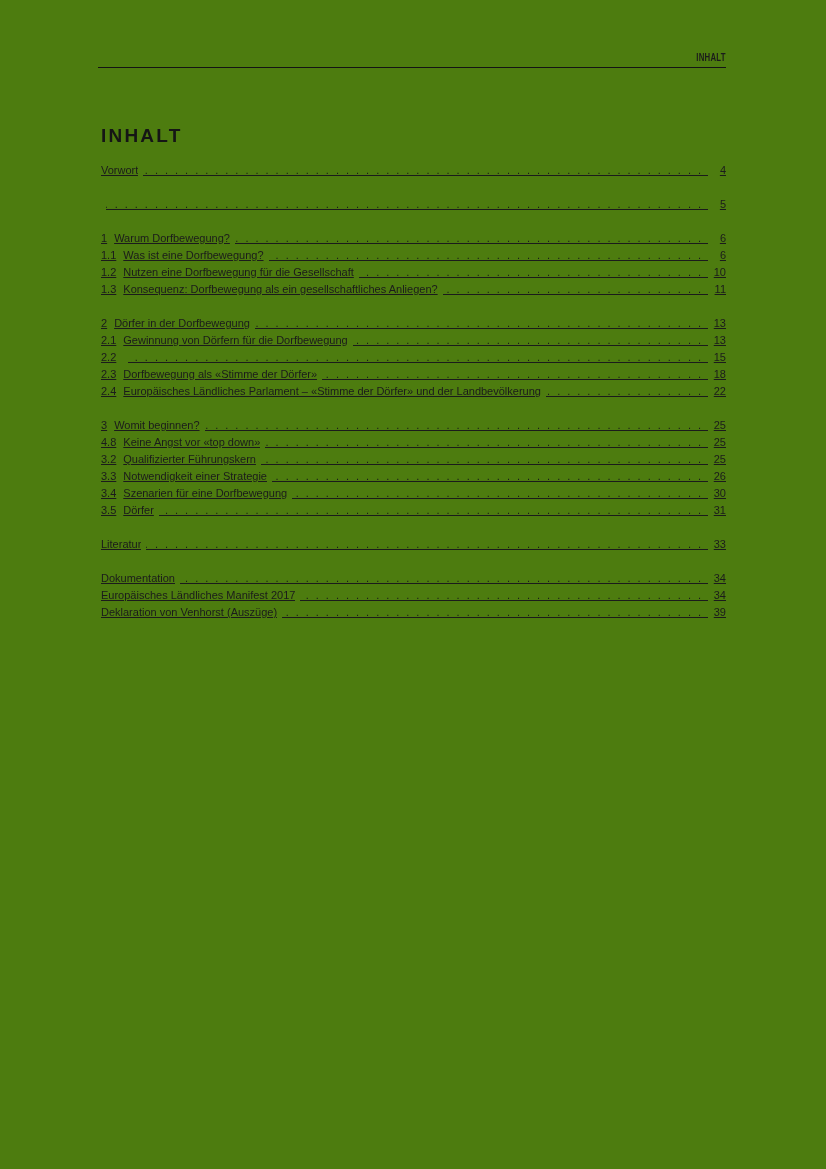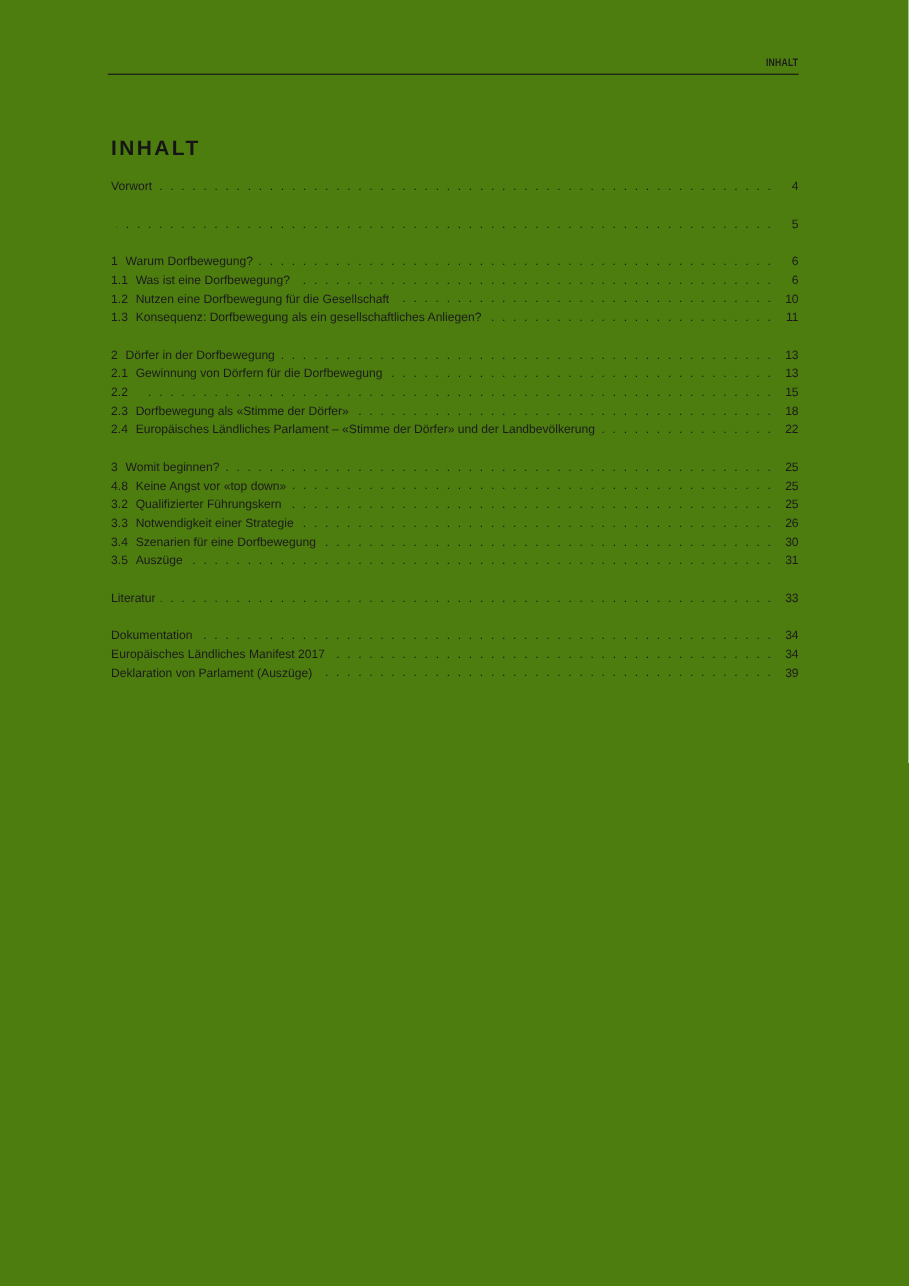--- a/index.html
+++ b/index.html
@@ -53,20 +53,21 @@
     width: 625px;
     font-size: 11px;
   }
   .toc-group { margin-bottom: 17px; }
   .toc-group:last-child { margin-bottom: 0; }
   .toc-row {
     display: flex;
     align-items: flex-end;
     line-height: 17px;
     white-space: nowrap;
+    text-decoration: underline;
   }
   .num {
     flex: 0 0 auto;
     margin-right: 7px;
   }
   .num:empty { display: none; margin: 0; }
   .label { flex: 0 1 auto; overflow: hidden; }
   .leader {
     flex: 1 1 0;
     min-width: 0;
@@ -198,21 +199,21 @@
       <span class="pageno">26</span>
     </div>
         <div class="toc-row">
       <span class="num">3.4</span>
       <span class="label">Szenarien für eine Dorfbewegung</span>
       <span class="leader"></span>
       <span class="pageno">30</span>
     </div>
         <div class="toc-row">
       <span class="num">3.5</span>
-      <span class="label">Auszüge</span>
+      <span class="label">Dörfer</span>
       <span class="leader"></span>
       <span class="pageno">31</span>
     </div>
       </div>
       <div class="toc-group">
         <div class="toc-row">
 
       <span class="label">Literatur</span>
       <span class="leader"></span>
       <span class="pageno">33</span>
@@ -226,20 +227,20 @@
       <span class="pageno">34</span>
     </div>
         <div class="toc-row">
 
       <span class="label">Europäisches Ländliches Manifest 2017</span>
       <span class="leader"></span>
       <span class="pageno">34</span>
     </div>
         <div class="toc-row">
 
-      <span class="label">Deklaration von Parlament (Auszüge)</span>
+      <span class="label">Deklaration von Venhorst (Auszüge)</span>
       <span class="leader"></span>
       <span class="pageno">39</span>
     </div>
       </div>
     </div>
 
 </div>
 
 </body></html>

